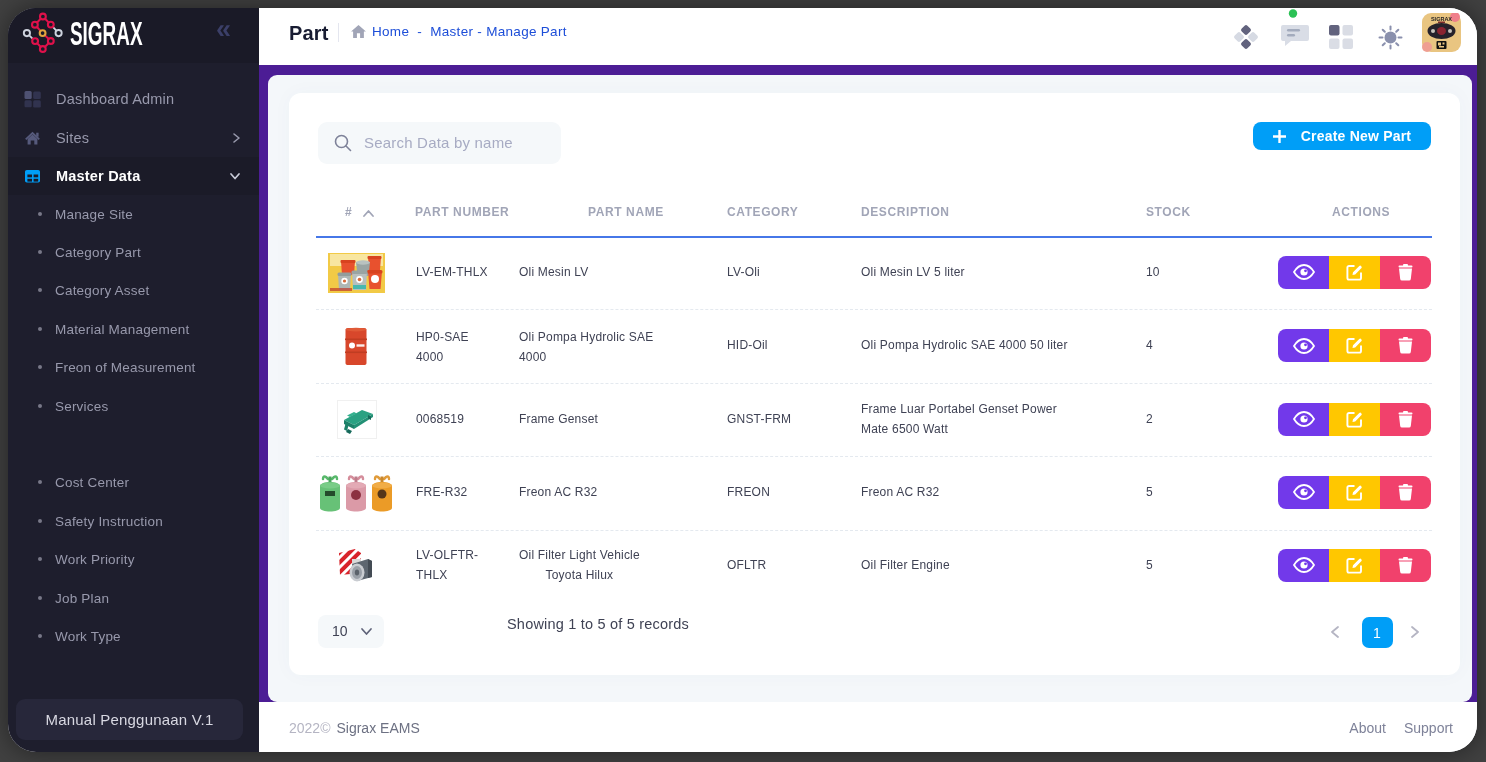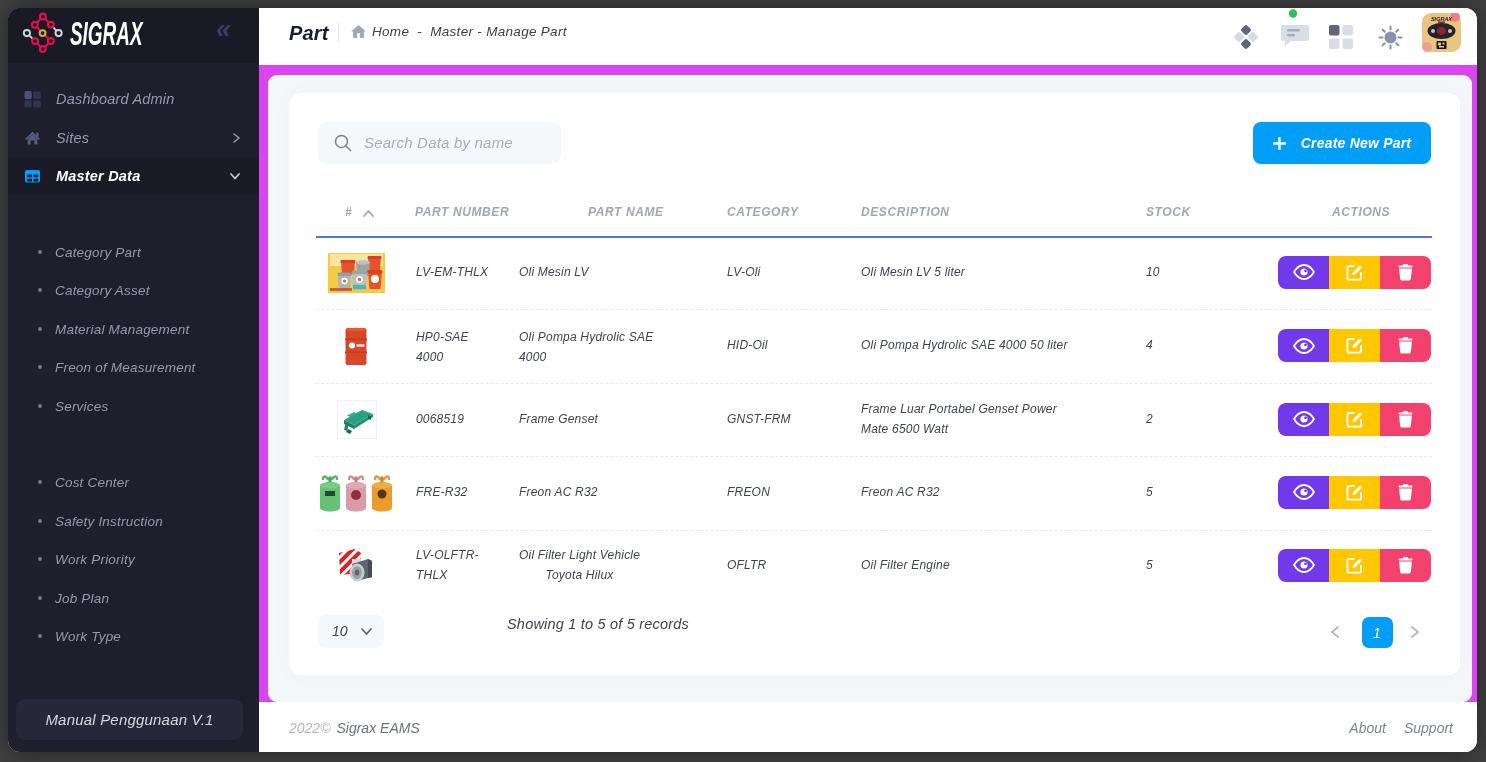--- a/index.html
+++ b/index.html
@@ -1,43 +1,43 @@
 <!DOCTYPE html>
 <html><head>
 <meta charset="utf-8">
 <style>
 * { margin:0; padding:0; box-sizing:border-box; -webkit-font-smoothing:antialiased; }
 html,body { width:1486px; height:762px; background:#414141; font-family:"Liberation Sans", sans-serif; overflow:hidden; }
-.window { position:absolute; left:8px; top:8px; width:1469px; height:744px; border-radius:12px; overflow:hidden; background:#f3f6f9; box-shadow:0 0 24px 2px rgba(0,0,0,.40);font-style:italic; }
+.window { position:absolute; left:8px; top:8px; width:1469px; height:744px; border-radius:28px; overflow:hidden; background:#f3f6f9; box-shadow:0 0 24px 2px rgba(0,0,0,.40); }
 
 .sidebar { position:absolute; left:0; top:0; width:251px; height:744px; background:#1e1e2d; }
 .logo-strip { position:absolute; left:0; top:0; width:251px; height:55px; background:#1a1a27; }
 .logo-mol { position:absolute; left:10px; top:0px; }
 .collapse { position:absolute; left:208px; top:6px; font-size:27px; color:#3b3f68; font-weight:bold; }
 .mi { position:absolute; left:0; width:251px; height:38px; }
 .mi .ic { position:absolute; left:16px; top:50%; transform:translateY(-50%); width:17px; height:17px; }
 .mi .tx { position:absolute; left:48px; top:50%; transform:translateY(-50%); font-size:14.5px; color:#9899ac; letter-spacing:.2px; white-space:nowrap; }
 .mi .chev { position:absolute; right:17px; top:50%; transform:translateY(-50%); }
 .mi.active { background:#1b1b28; }
 .mi.active .tx { color:#ffffff; font-weight:bold; }
 .sub { position:absolute; left:0; width:251px; height:38px; }
 .sub .dot { position:absolute; left:30px; top:50%; margin-top:-2px; width:4px; height:4px; border-radius:50%; background:#787887; }
 .sub .tx { position:absolute; left:47px; top:50%; transform:translateY(-50%); font-size:13.5px; color:#9899ac; letter-spacing:.2px; white-space:nowrap; }
 .manual { position:absolute; left:8px; top:691px; width:227px; height:41px; background:#27273a; border-radius:9px; color:#d8d8e2; font-size:15px; display:flex; align-items:center; justify-content:center; letter-spacing:.2px; }
 
 .topbar { position:absolute; left:251px; top:0; width:1218px; height:57px; background:#ffffff; }
 .pg-title { position:absolute; left:30px; top:14px; font-size:20px; font-weight:bold; color:#181c32; letter-spacing:.2px; }
 .tb-div { position:absolute; left:79px; top:15px; width:1px; height:19px; background:#e4e6ef; }
-.crumbs { position:absolute; left:92px; top:16px; font-size:13.5px; color:#404040; letter-spacing:.3px; }
-
-.content { position:absolute; left:251px; top:57px; width:1218px; height:637px; background:#d946ef; }
+.crumbs { position:absolute; left:92px; top:16px; font-size:13.5px; color:#1d4ed8; letter-spacing:.3px; }
+
+.content { position:absolute; left:251px; top:57px; width:1218px; height:637px; background:#4c1d95; }
 .card { position:absolute; left:30px; top:28px; width:1171px; height:582px; background:#ffffff; border-radius:12px; box-shadow:0 0 20px 0 rgba(76,87,125,.03); }
 .search { position:absolute; left:29px; top:29px; width:243px; height:42px; background:#f5f8fa; border-radius:9px; }
 .search .ph { position:absolute; left:46px; top:12px; font-size:15px; color:#a7abc3; letter-spacing:.2px; }
-.btn-create { position:absolute; right:29px; top:29px; width:178px; height:42px; background:#009ef7; border-radius:8px; color:#ffffff; font-size:14px; font-weight:bold; display:flex; align-items:center; justify-content:center; letter-spacing:.2px; }
+.btn-create { position:absolute; right:29px; top:29px; width:178px; height:28px; background:#009ef7; border-radius:8px; color:#ffffff; font-size:14px; font-weight:bold; display:flex; align-items:center; justify-content:center; letter-spacing:.2px; }
 
 .th { position:absolute; font-size:12px; font-weight:bold; color:#a1a5b7; letter-spacing:.6px; white-space:nowrap; }
 .hline { position:absolute; left:27px; top:143px; width:1116px; height:0; border-top:2px solid #4677e8; }
 .dline { position:absolute; left:27px; width:1116px; border-top:1px dashed #e4e9ef; }
 .cell { position:absolute; font-size:12px; color:#3f4254; letter-spacing:.2px; line-height:20px; }
 .abtn { position:absolute; width:51px; height:33px; display:flex; align-items:center; justify-content:center; }
 .pv { background:#7239ea; border-radius:8px 0 0 8px; }
 .pe { background:#ffc700; }
 .pd { background:#f1416c; border-radius:0 8px 8px 0; }
 .selrows { position:absolute; left:29px; top:522px; width:66px; height:33px; background:#f5f8fa; border-radius:8px; }
@@ -121,20 +121,24 @@
         <rect x="9.6" y="7" width="4.6" height="2.8" fill="#1b1b28"></rect>
         <rect x="3.4" y="11.3" width="4.6" height="2.8" fill="#1b1b28"></rect>
         <rect x="9.6" y="11.3" width="4.6" height="2.8" fill="#1b1b28"></rect>
       </svg>
       <div class="tx">Master Data</div>
       <svg class="chev" width="14" height="14" viewBox="0 0 14 14">
           <path d="M3 5 L7 9.5 L11 5" fill="none" stroke="#c9cbd8" stroke-width="1.7" stroke-linecap="round" stroke-linejoin="round"></path>
         </svg>
     </div>
 
+    <div class="sub" style="top:186.5px;">
+        <div class="dot"></div>
+        <div class="tx">Manage Site</div>
+      </div>
     <div class="sub" style="top:224.9px;">
         <div class="dot"></div>
         <div class="tx">Category Part</div>
       </div>
     <div class="sub" style="top:263.3px;">
         <div class="dot"></div>
         <div class="tx">Category Asset</div>
       </div>
     <div class="sub" style="top:301.7px;">
         <div class="dot"></div>

